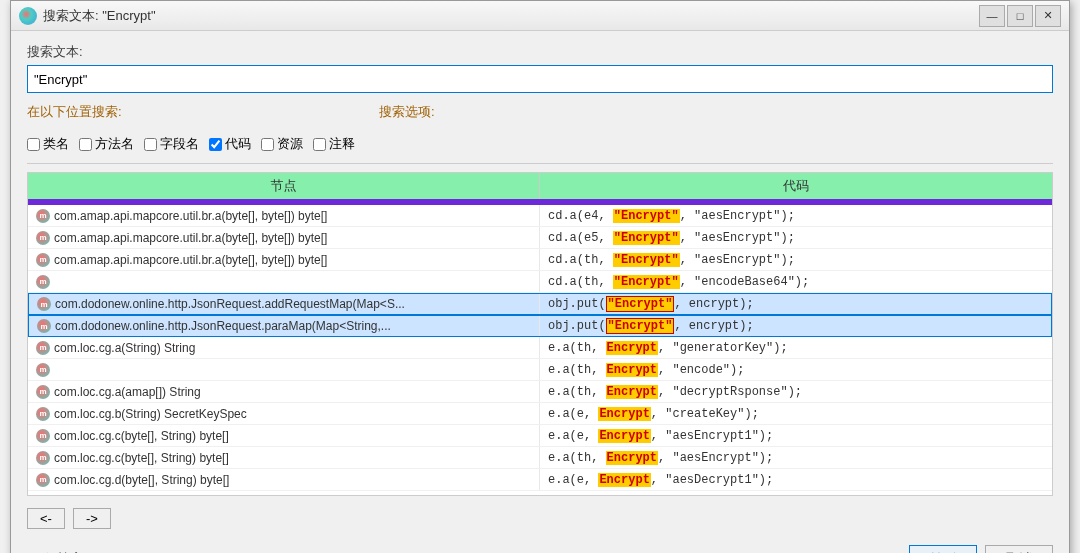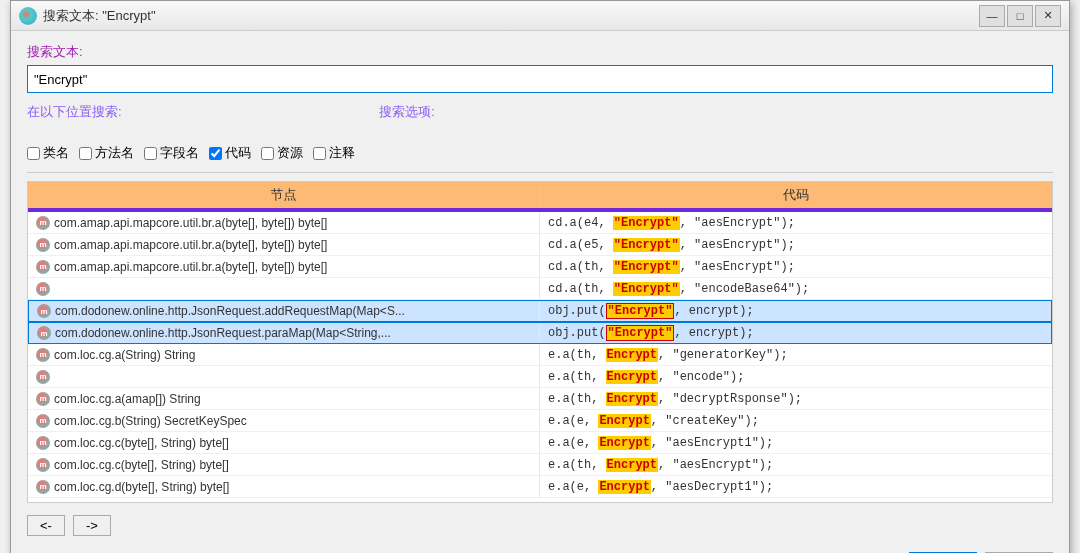--- a/index.html
+++ b/index.html
@@ -54,21 +54,21 @@
       justify-content: center;
       font-size: 11px;
       color: #333;
     }
 
     .content {
       padding: 12px 16px;
     }
     .section-label {
       font-size: 13px;
-      color: #a21caf;
+      color: #404040;
       margin-bottom: 4px;
     }
     .search-input {
       width: 100%;
       height: 28px;
       border: 1px solid #0078d7;
       padding: 2px 6px;
       font-size: 13px;
       outline: none;
       background: white;
@@ -79,22 +79,22 @@
       gap: 24px;
       margin-bottom: 10px;
     }
     .option-group {
       display: flex;
       flex-direction: column;
       gap: 4px;
     }
     .option-group-label {
       font-size: 13px;
-      color: #8b5cf6;
-      margin-bottom: 19px;
+      color: #a16207;
+      margin-bottom: 10px;
     }
     .checkboxes-row {
       display: flex;
       align-items: center;
       gap: 10px;
       flex-wrap: wrap;
     }
     .checkbox-item {
       display: flex;
       align-items: center;
@@ -114,22 +114,22 @@
     
     .results-container {
       border: 1px solid #ccc;
       background: white;
       margin-bottom: 8px;
       overflow: hidden;
     }
     .results-header {
       display: grid;
       grid-template-columns: 1fr 1fr;
-      background: #fdba74;
-      border-bottom: 4px solid #6d28d9;
+      background: #86efac;
+      border-bottom: 6px solid #6d28d9;
     }
     .results-header-cell {
       text-align: center;
       padding: 4px 8px;
       font-size: 13px;
       color: #333;
       border-right: 1px solid #ccc;
     }
     .results-header-cell:last-child { border-right: none; }
     .results-body {

